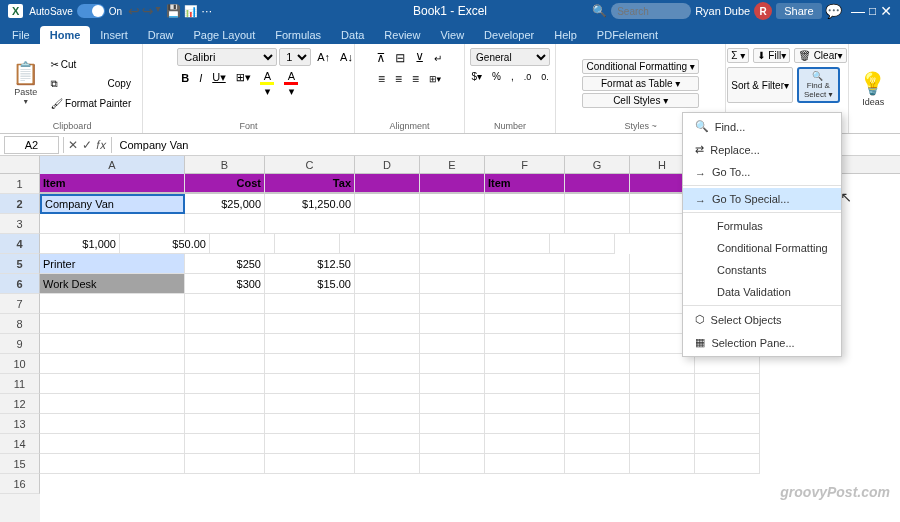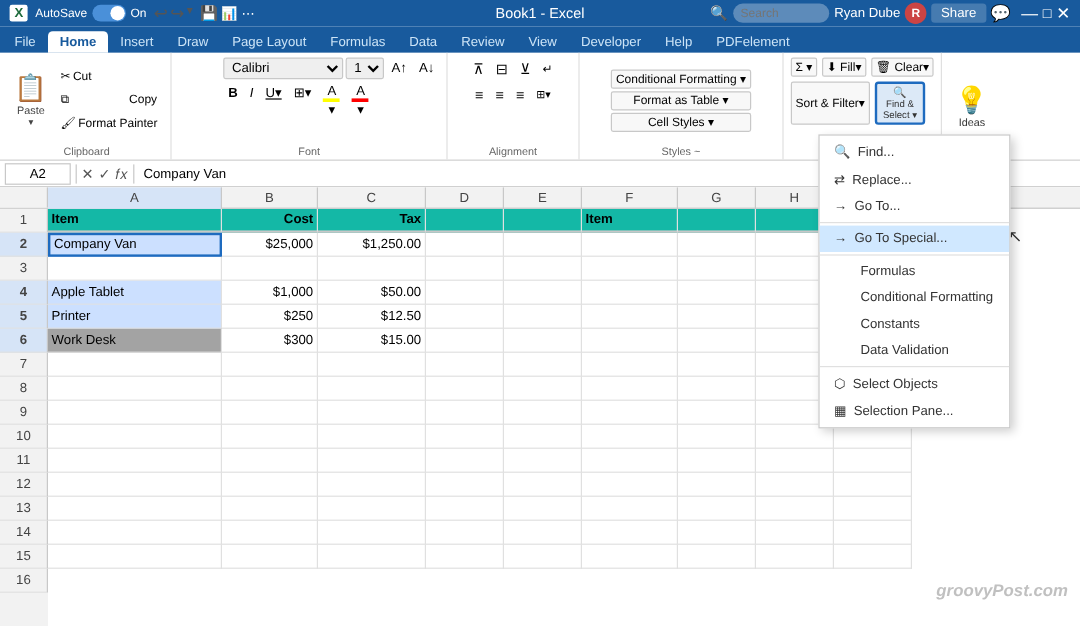--- a/index.html
+++ b/index.html
@@ -80,21 +80,21 @@
     .grid-cell { border-right: 1px solid #e0e0e0; border-bottom: 1px solid #e0e0e0; font-size: 11px; padding: 0 3px; display: flex; align-items: center; overflow: hidden; white-space: nowrap; }
     .cell-a { width: 145px; min-width: 145px; }
     .cell-b { width: 80px; min-width: 80px; justify-content: flex-end; }
     .cell-c { width: 90px; min-width: 90px; justify-content: flex-end; }
     .cell-d { width: 65px; min-width: 65px; }
     .cell-e { width: 65px; min-width: 65px; }
     .cell-f { width: 80px; min-width: 80px; }
     .cell-g { width: 65px; min-width: 65px; }
     .cell-h { width: 65px; min-width: 65px; }
     .cell-i { width: 65px; min-width: 65px; }
-    .header-row .grid-cell { background: #14b8a6; font-weight: bold; border-bottom: 2px solid #c8c8c8; }
+    .header-row .grid-cell { background: #a21caf; font-weight: bold; border-bottom: 2px solid #c8c8c8; }
     .selected-cell { background: #cce0ff !important; border: 2px solid #1e6bbf !important; }
     .selected-a-col { background: #d0e8ff; }
 
     
     #dropdown-menu { position: absolute; top: 112px; right: 58px; background: #fff; border: 1px solid #c8c8c8; box-shadow: 3px 3px 8px rgba(0,0,0,0.2); z-index: 100; width: 160px; padding: 2px 0; }
     .menu-item { display: flex; align-items: center; padding: 5px 12px; font-size: 11px; color: #333; cursor: pointer; gap: 6px; }
     .menu-item.highlighted { background: #cce0ff; }
     .menu-separator { height: 1px; background: #e0e0e0; margin: 2px 0; }
 
     .watermark { position: absolute; bottom: 22px; right: 10px; color: rgba(150,150,150,0.6); font-size: 14px; font-weight: bold; font-style: italic; }
@@ -236,20 +236,35 @@
       <div class="ribbon-row">
         <button class="align-btn">≡</button>
         <button class="align-btn">≡</button>
         <button class="align-btn">≡</button>
         <button class="align-btn" style="font-size:9px;">⊞▾</button>
       </div>
     </div>
     <div class="ribbon-group-label">Alignment</div>
   </div>
 
+  <div class="ribbon-group" style="min-width:90px;">
+    <div class="ribbon-group-content" style="flex-direction:column;gap:2px;">
+      <select class="number-select">
+        <option>General</option>
+      </select>
+      <div class="ribbon-row">
+        <button class="font-btn" style="font-size:10px;">$▾</button>
+        <button class="font-btn" style="font-size:10px;">%</button>
+        <button class="font-btn" style="font-size:10px;">,</button>
+        <button class="font-btn" style="font-size:9px;">.0</button>
+        <button class="font-btn" style="font-size:9px;">0.</button>
+      </div>
+    </div>
+    <div class="ribbon-group-label">Number</div>
+  </div>
 
   <div class="ribbon-group" style="min-width:170px;">
     <div class="ribbon-group-content" style="gap:4px;align-items:center;">
       <div style="display:flex;flex-direction:column;gap:2px;">
         <button class="small-btn">Conditional Formatting ▾</button>
         <button class="small-btn">Format as Table ▾</button>
         <button class="small-btn">Cell Styles ▾</button>
       </div>
     </div>
     <div class="ribbon-group-label">Styles ~</div>
@@ -363,21 +378,20 @@
         <div class="grid-cell cell-c"></div>
         <div class="grid-cell cell-d"></div>
         <div class="grid-cell cell-e"></div>
         <div class="grid-cell cell-f"></div>
         <div class="grid-cell cell-g"></div>
         <div class="grid-cell cell-h"></div>
         <div class="grid-cell cell-i"></div>
       </div>
 
       <div class="grid-row">
-        <div class="grid-cell cell-a" style="background:#cce0ff;">Apple Tablet</div>
         <div class="grid-cell cell-b">$1,000</div>
         <div class="grid-cell cell-c">$50.00</div>
         <div class="grid-cell cell-d"></div>
         <div class="grid-cell cell-e"></div>
         <div class="grid-cell cell-f"></div>
         <div class="grid-cell cell-g"></div>
         <div class="grid-cell cell-h"></div>
         <div class="grid-cell cell-i"></div>
       </div>
 

